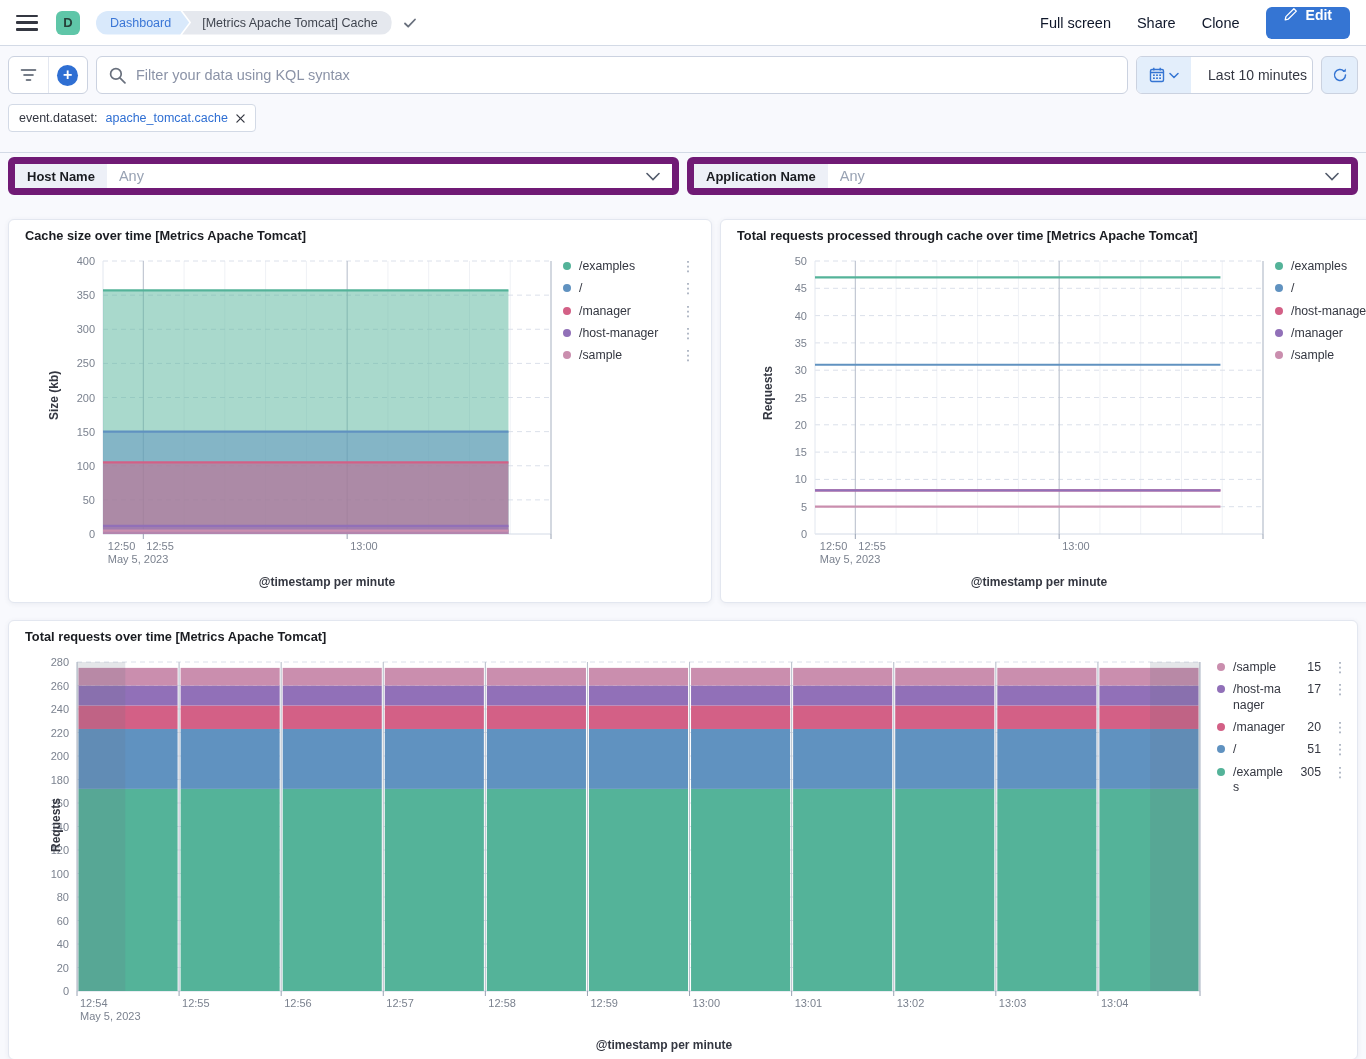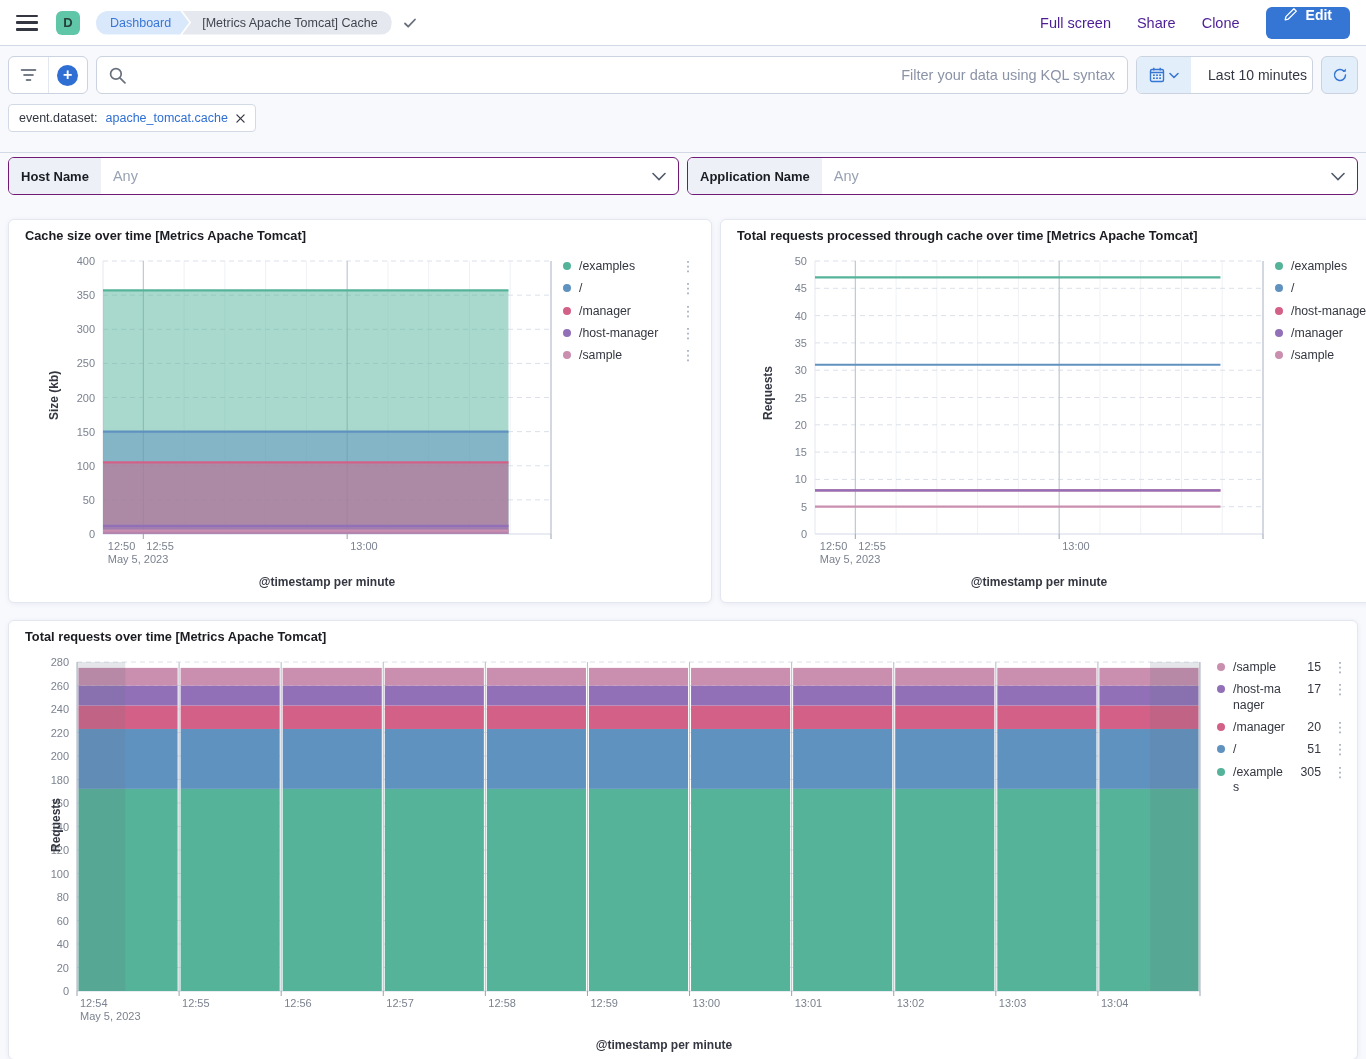--- a/index.html
+++ b/index.html
@@ -9,44 +9,44 @@
   .topbar { height:46px; background:#fff; border-bottom:1px solid #d3dae6; display:flex; align-items:center; padding:0 16px; }
   .hamburger { width:22px; height:16px; display:flex; flex-direction:column; justify-content:space-between; cursor:pointer; margin-right:18px; }
   .hamburger span { height:2.5px; background:#343741; border-radius:1px; }
   .space-avatar { width:24px; height:24px; border-radius:6px; background:#5fc6a8; color:#27413a; font-weight:700; font-size:13px; display:flex; align-items:center; justify-content:center; margin-right:16px; }
   .crumbs { display:flex; align-items:center; }
   .crumb { height:24px; display:flex; align-items:center; font-size:12.5px; padding:0 14px; }
   .crumb.first { background:#d9e9fb; color:#3b76d6; border-radius:12px 0 0 12px; clip-path:polygon(0 0,calc(100% - 9px) 0,100% 50%,calc(100% - 9px) 100%,0 100%); padding-right:18px;text-align:right; }
   .crumb.last  { background:#e5e8ee; color:#40454f; border-radius:0 12px 12px 0; clip-path:polygon(0 0,calc(100% - 1px) 0,100% 50%,calc(100% - 1px) 100%,0 100%,9px 50%); margin-left:-7px; padding-left:20px; padding-right:14px; }
   .crumb-check { margin-left:10px; }
   .topbar-right { margin-left:auto; display:flex; align-items:center; gap:26px; }
-  .top-link { color:#4c1d95; font-size:14.5px; cursor:pointer; }
+  .top-link { color:#0f172a; font-size:14.5px; cursor:pointer; }
   .edit-btn { background:#3575d3; color:#fff; border:none; border-radius:6px; height:32px; padding:0 18px; font-size:14px; font-weight:600; display:flex; align-items:flex-start; gap:8px; cursor:pointer; }
 
   
   .search-section { padding:10px 8px 20px; border-bottom:1px solid #d3dae6; }
   .query-row { display:flex; gap:8px; align-items:center; }
   .btn-group { height:38px; width:80px; background:#fff; border:1px solid #cbd2e0; border-radius:6px; display:flex; overflow:hidden; }
   .btn-cell { flex:1; display:flex; align-items:center; justify-content:center; cursor:pointer; }
   .btn-cell + .btn-cell { border-left:1px solid #e3e7f0; }
   .plus-circle { width:21px; height:21px; border-radius:50%; background:#2f6fd3; color:#fff; display:flex; align-items:center; justify-content:center; font-size:16px; font-weight:700; line-height:1; }
   .search-box { flex:1; height:38px; background:#fff; border:1px solid #cbd2e0; border-radius:6px; display:flex; align-items:center; padding:0 12px; gap:10px; }
-  .search-box input { border:none; outline:none; flex:1; font-size:14.5px; font-family:inherit; color:#343741; background:transparent;text-align:right; }
+  .search-box input { border:none; outline:none; flex:1; font-size:14.5px; font-family:inherit; color:#343741; background:transparent; }
   .search-box input::placeholder { color:#8b93a7; }
   .date-group { height:38px; width:177px; border:1px solid #cbd2e0; border-radius:6px; display:flex; overflow:hidden; background:#fff; }
   .date-btn { width:54px; background:#e3eefb; display:flex; align-items:center; justify-content:center; gap:4px; cursor:pointer; }
   .date-text { flex:1; display:flex; align-items:center; justify-content:center; font-size:14px; color:#343741; cursor:pointer;margin-left:12px; }
   .refresh-btn { width:37px; height:38px; background:#e3eefb; border:1px solid #cbd2e0; border-radius:6px; display:flex; align-items:center; justify-content:center; cursor:pointer; }
   .pill-row { margin-top:10px; padding:0 0 0 0; }
   .filter-pill { display:inline-flex; align-items:center; gap:8px; height:28px; background:#fff; border:1px solid #d3dae6; border-radius:4px; padding:0 10px; font-size:12.5px; cursor:pointer; }
   .filter-pill .pill-value { color:#2f6fd3; }
 
   
   .controls-row { padding:4px 8px; display:flex; gap:8px; }
-  .ctrl { flex:1; height:38px; background:#fff; border:1px solid #701a75; border-radius:6px; display:flex; align-items:stretch; overflow:hidden; cursor:pointer; }
+  .ctrl { flex:1; height:38px; background:#fff; border:7px solid #701a75; border-radius:6px; display:flex; align-items:stretch; overflow:hidden; cursor:pointer; }
   .ctrl-label { background:#edf0f7; display:flex; align-items:center; padding:0 12px; font-size:13px; font-weight:700; color:#1a1c21; }
   .ctrl-value { flex:1; display:flex; align-items:center; padding:0 12px; font-size:14.5px; color:#98a2b3; }
   .ctrl-chev { display:flex; align-items:center; padding:0 12px; }
 
   
   .panels { padding:20px 8px 8px; display:flex; flex-direction:column; gap:17px; }
   .prow { display:flex; gap:8px; }
   .panel { background:#fff; border:1px solid #e3e7f0; border-radius:6px; box-shadow:0 1px 5px rgba(65,78,101,.08); padding:8px 16px; }
   .panel.half { flex:1; height:384px; }
   .panel.full { width:100%; height:440px; }

